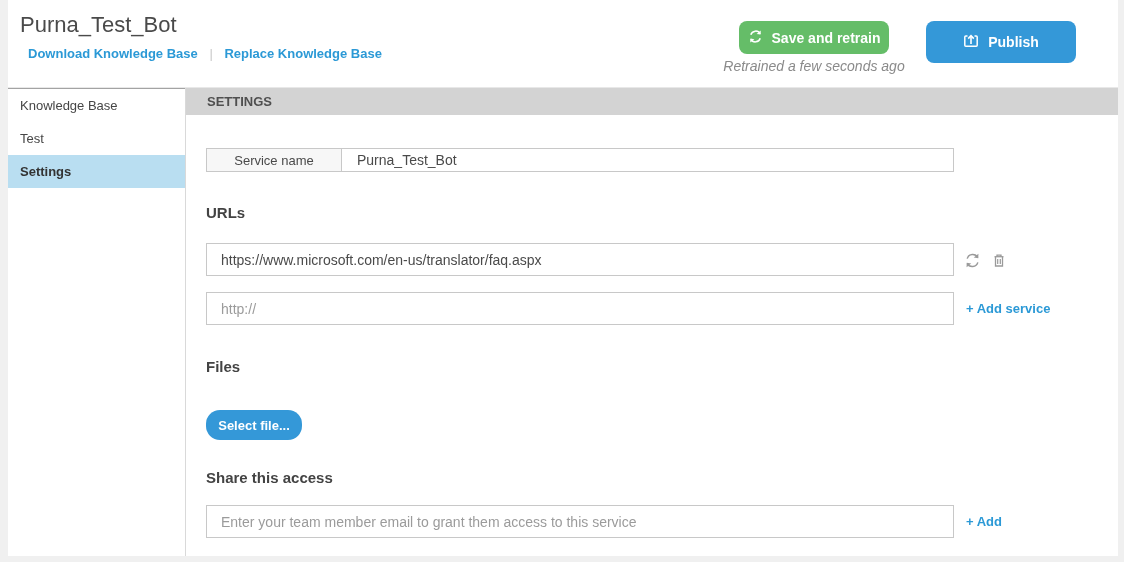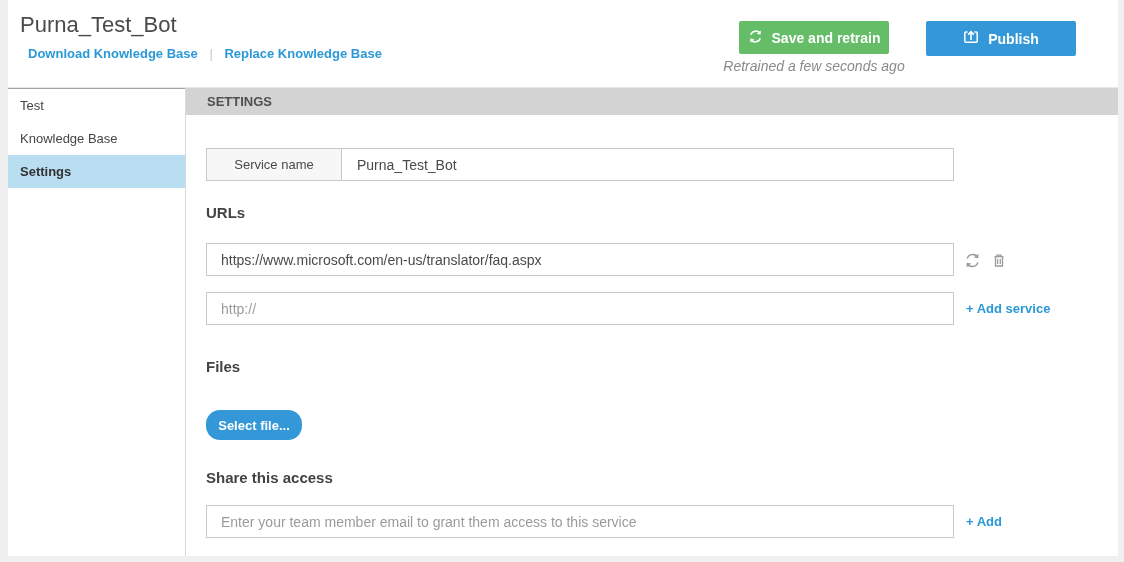--- a/index.html
+++ b/index.html
@@ -14,37 +14,37 @@
     position:absolute; left:8px; top:0; width:1110px; height:556px;
     background:#a3a3a3;
   }
   
   .header { position:absolute; left:0; top:0; right:0; height:88px; background:#fff; border-bottom:1px solid #e8e8e8; }
   .app-title { position:absolute; left:12px; top:12px; font-size:22px; font-weight:400; color:#4a4a4a; }
   .header-links { position:absolute; left:20px; top:46px; font-size:13px; font-weight:700; color:#2b99d6; }
   .header-links .sep { color:#c9c9c9; font-weight:400; margin:0 8px; }
   .hlink { color:#2b99d6; cursor:pointer; }
   .btn { display:flex; align-items:center; justify-content:center; gap:9px;
-         color:#fff; font-size:14px; font-weight:700; border:none; border-radius:2px; cursor:pointer; }
+         color:#fff; font-size:14px; font-weight:700; border:none; border-radius:8px; cursor:pointer; }
   .btn-save { position:absolute; left:731px; top:21px; width:150px; height:33px; background:#65bd68; }
-  .btn-publish { position:absolute; left:918px; top:21px; width:150px; height:35px; background:#3498d8; }
+  .btn-publish { position:absolute; left:918px; top:21px; width:150px; height:42px; background:#3498d8; }
   .retrain-status { position:absolute; left:711px; top:58px; width:190px; text-align:center;
                     font-size:14px; font-style:italic; color:#8a8a8a; }
   .icon-svg { display:block; }
   
   .sidebar { position:absolute; left:0; top:89px; width:177px; bottom:0; background:#fff; }
   .side-item { height:33px; display:flex; align-items:center; padding-left:12px;
                font-size:13px; color:#464646; cursor:pointer; }
   .side-item.selected { background:#b9def1; font-weight:700; color:#333; }
   
   .main { position:absolute; left:177px; top:88px; right:0; bottom:0; background:#fff; border-left:1px solid #d9d9d9; }
   .section-bar { position:absolute; left:0; top:0; right:0; height:27px; background:#d3d3d3;
                  display:flex; align-items:center; padding-left:21px;
                  font-size:13px; font-weight:700; color:#4f4f4f; }
-  .service-row { position:absolute; left:20px; top:60px; width:748px; height:33px;
+  .service-row { position:absolute; left:20px; top:60px; width:748px; height:24px;
                  border:1px solid #c8c8c8; display:flex; }
   .service-label { width:135px; background:#f7f7f7; border-right:1px solid #c8c8c8;
                    display:flex; align-items:center; justify-content:center;
                    font-size:13px; color:#4a4a4a; }
   .service-value { flex:1; display:flex; align-items:center; padding-left:15px;
                    font-size:14px; color:#4a4a4a; }
   .sec-heading { position:absolute; left:20px; font-size:15px; font-weight:700; color:#434343; }
   .h-urls { top:116px; }
   .h-files { top:270px; }
   .h-share { top:381px; }
@@ -98,24 +98,24 @@
         </svg>
       </span>
       <span>Publish</span>
     </button>
 
     <div class="retrain-status">Retrained a few seconds ago</div>
   </div>
 
   <div class="sidebar">
     <div class="side-item">
-      <span>Test</span>
+      <span>Knowledge Base</span>
     </div>
     <div class="side-item">
-      <span>Knowledge Base</span>
+      <span>Test</span>
     </div>
     <div class="side-item selected">
       <span>Settings</span>
     </div>
   </div>
 
   <div class="main">
     <div class="section-bar">
       <span>SETTINGS</span>
     </div>

